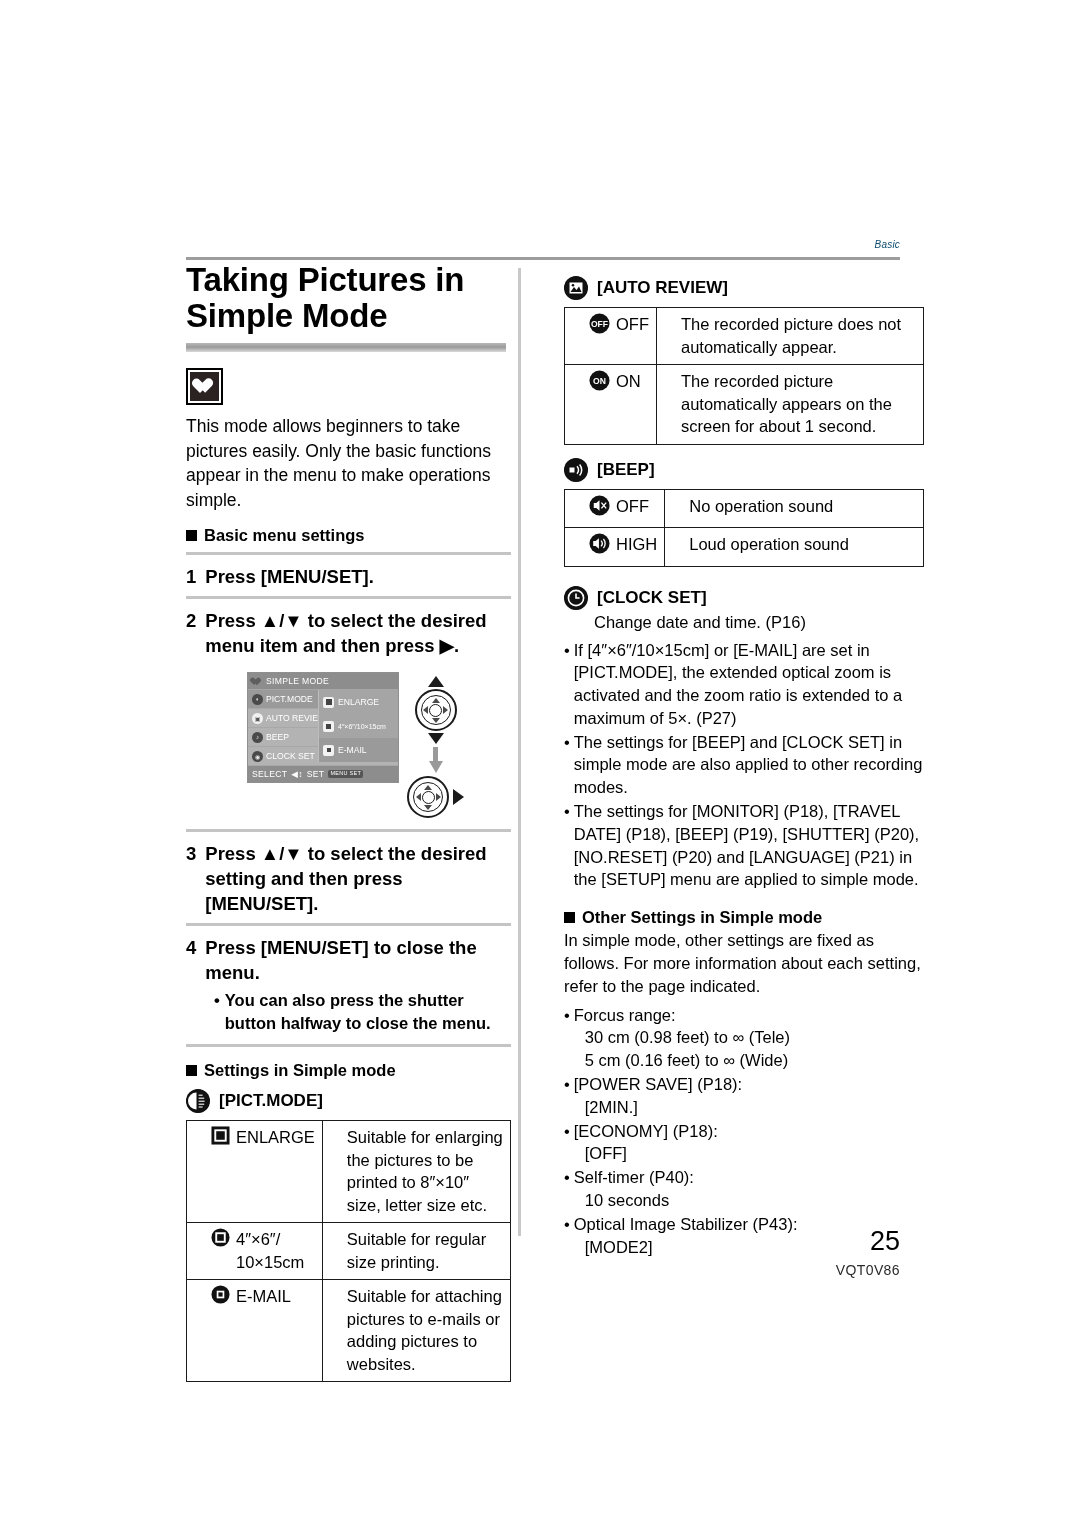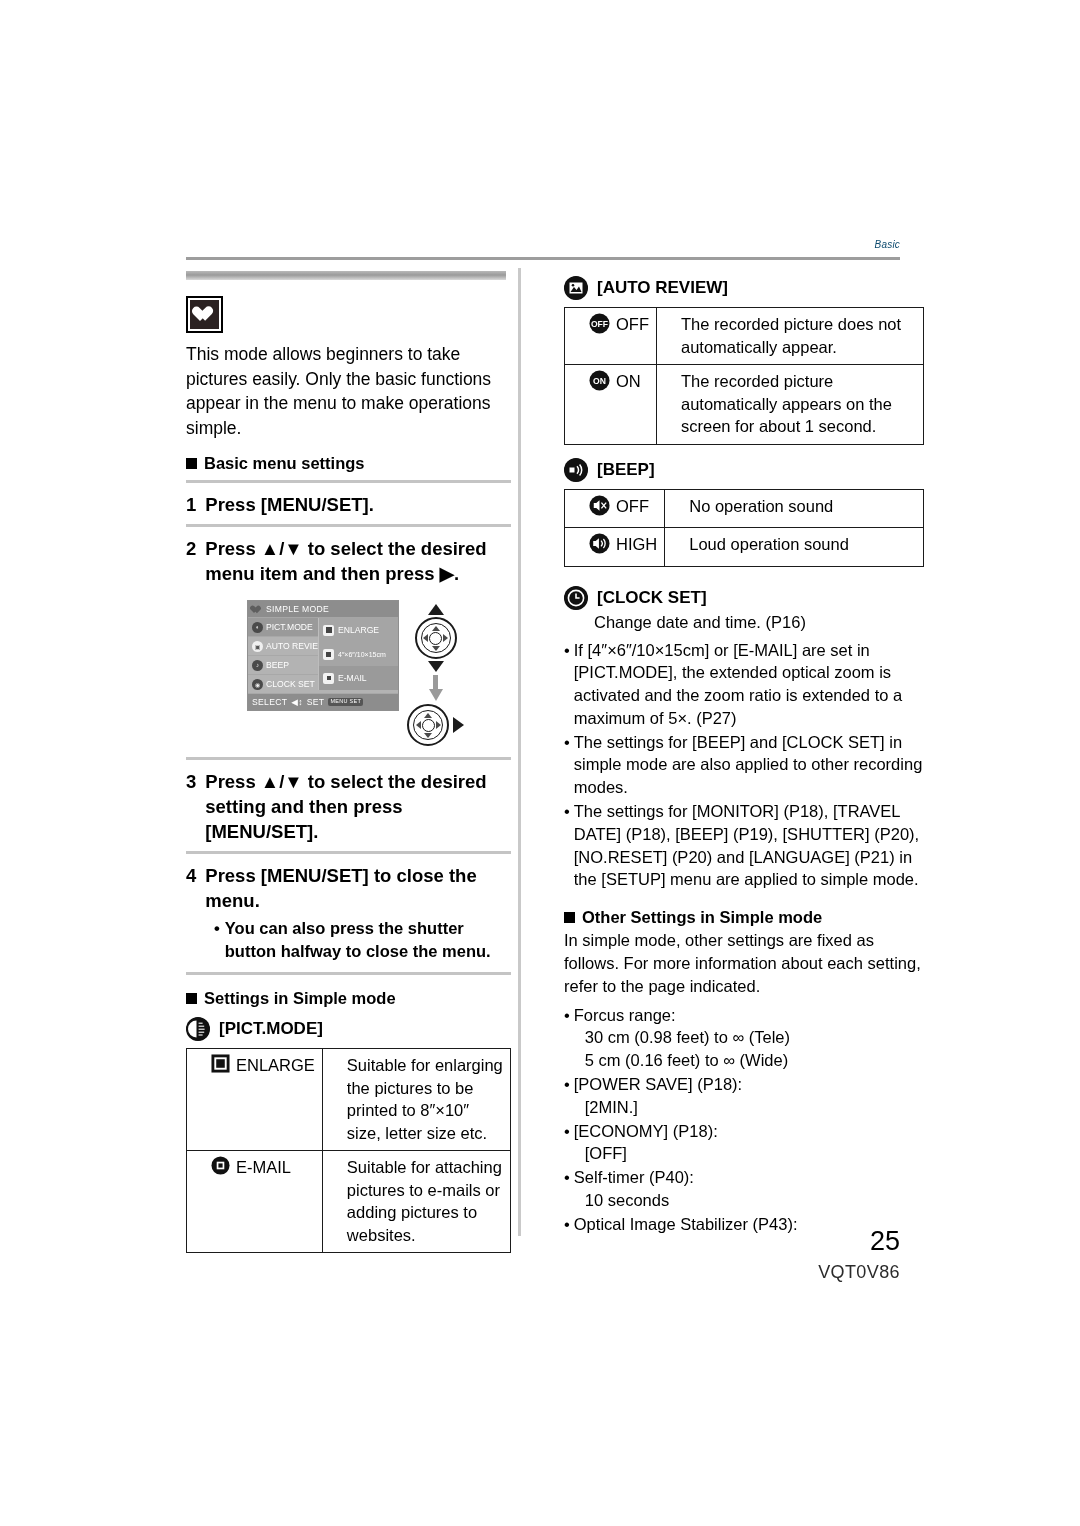--- a/index.html
+++ b/index.html
@@ -315,34 +315,35 @@
   p.rtext {
     margin:2px 0 0 0; font-size:16.5px; line-height:22.8px;
   }
   
   .pageno {
     position:absolute; left:0; top:1226px; width:900px;
     text-align:right; font-size:27px; font-weight:normal;
   }
   .docid {
     position:absolute; left:0; top:1262px; width:900px;
-    text-align:right; font-size:18px; color:#2b2b2b; letter-spacing:.4px;
+    text-align:right; font-size:14px; color:#2b2b2b; letter-spacing:.4px;
   }
 </style>
 </head>
 <body>
 
 <div class="page">
 
   <div class="running-head">Basic</div>
   <div class="header-rule"></div>
   <div class="col-divider"></div>
 
   <div class="col-left">
 
+    <h1 class="doc-title">Taking Pictures in Simple Mode</h1>
     <div class="title-rule"></div>
 
     <div class="mode-badge">
       <div class="inner">
           <span class="heart"></span>
         </div>
     </div>
 
     <p class="body">This mode allows beginners to take pictures easily. Only the basic functions appear in the menu to make operations simple.</p>
 
@@ -493,20 +494,38 @@
               <svg width="19" height="19" viewBox="0 0 20 20">
                     <rect x="0.5" y="0.5" width="19" height="19" fill="#111"></rect>
                     <rect x="3.5" y="3.5" width="13" height="13" fill="#fff"></rect>
                     <rect x="5.5" y="5.5" width="9" height="9" fill="#111"></rect>
                   </svg>
             </span>
             <span class="lbl">ENLARGE</span>
           </span>
         </td>
         <td>Suitable for enlarging the pictures to be printed to 8″×10″ size, letter size etc.</td>
+      </tr>
+      <tr>
+        <td class="k">
+          <span class="kcell">
+            <span>
+              <svg width="19" height="19" viewBox="0 0 20 20">
+                    <circle cx="10" cy="10" r="9.5" fill="#111"></circle>
+                    <rect x="4.5" y="4.5" width="11" height="11" fill="#fff"></rect>
+                    <rect x="6.5" y="6.5" width="7" height="7" fill="#111"></rect>
+                  </svg>
+            </span>
+            <span class="lbl">
+              <span>4″×6″/</span><br>
+              <span>10×15cm</span>
+            </span>
+          </span>
+        </td>
+        <td>Suitable for regular size printing.</td>
       </tr>
       <tr>
         <td class="k">
           <span class="kcell">
             <span>
               <svg width="19" height="19" viewBox="0 0 20 20">
                     <circle cx="10" cy="10" r="9.5" fill="#111"></circle>
                     <rect x="6" y="6" width="8" height="8" fill="#fff"></rect>
                     <rect x="7.8" y="7.8" width="4.4" height="4.4" fill="#111"></rect>
                   </svg>
@@ -678,20 +697,21 @@
         <span class="bd">•</span>
         <span class="bt">
           <span>Self-timer (P40):</span>
           <span class="indent1">10 seconds</span>
         </span>
       </li>
       <li>
         <span class="bd">•</span>
         <span class="bt">
           <span>Optical Image Stabilizer (P43):</span>
+          <span class="indent1">[MODE2]</span>
         </span>
       </li>
     </ul>
   </div>
 
   <div class="pageno">25</div>
   <div class="docid">VQT0V86</div>
 
 </div>
 

